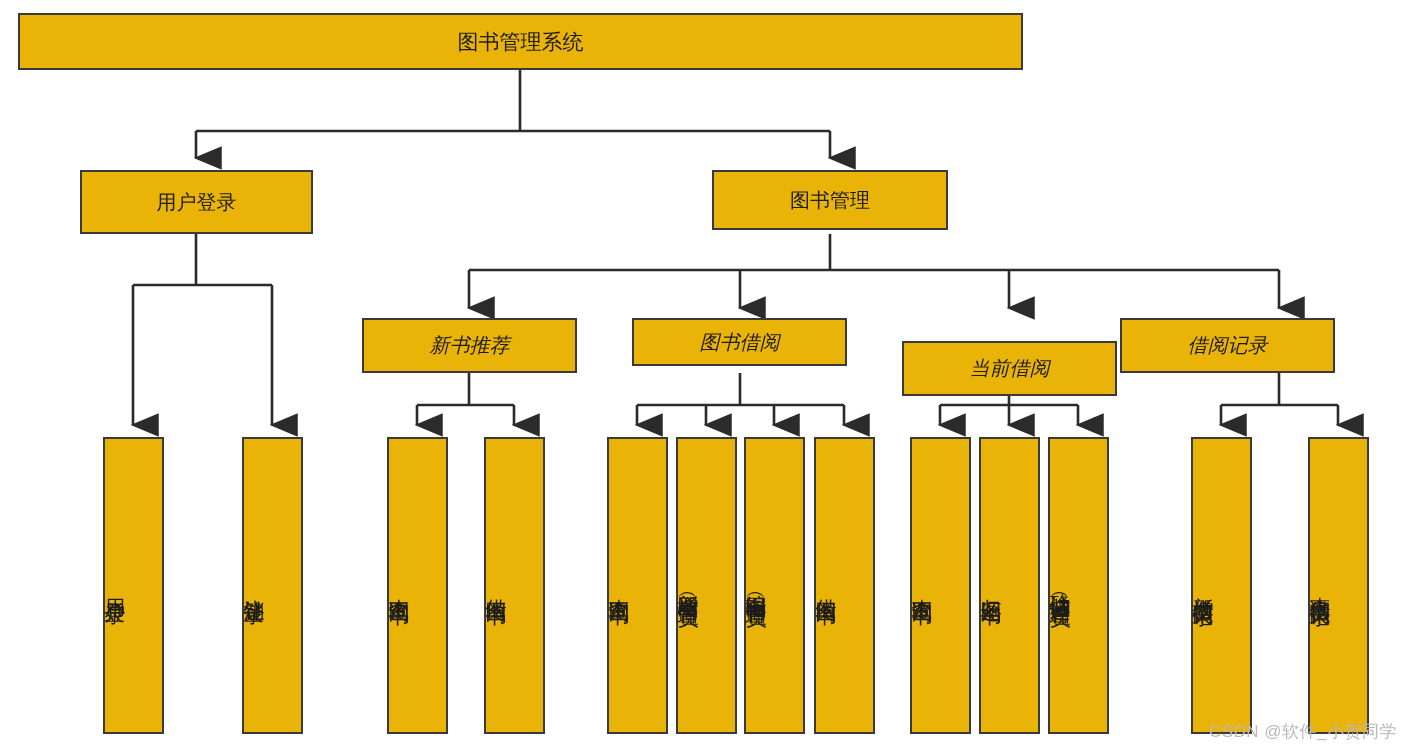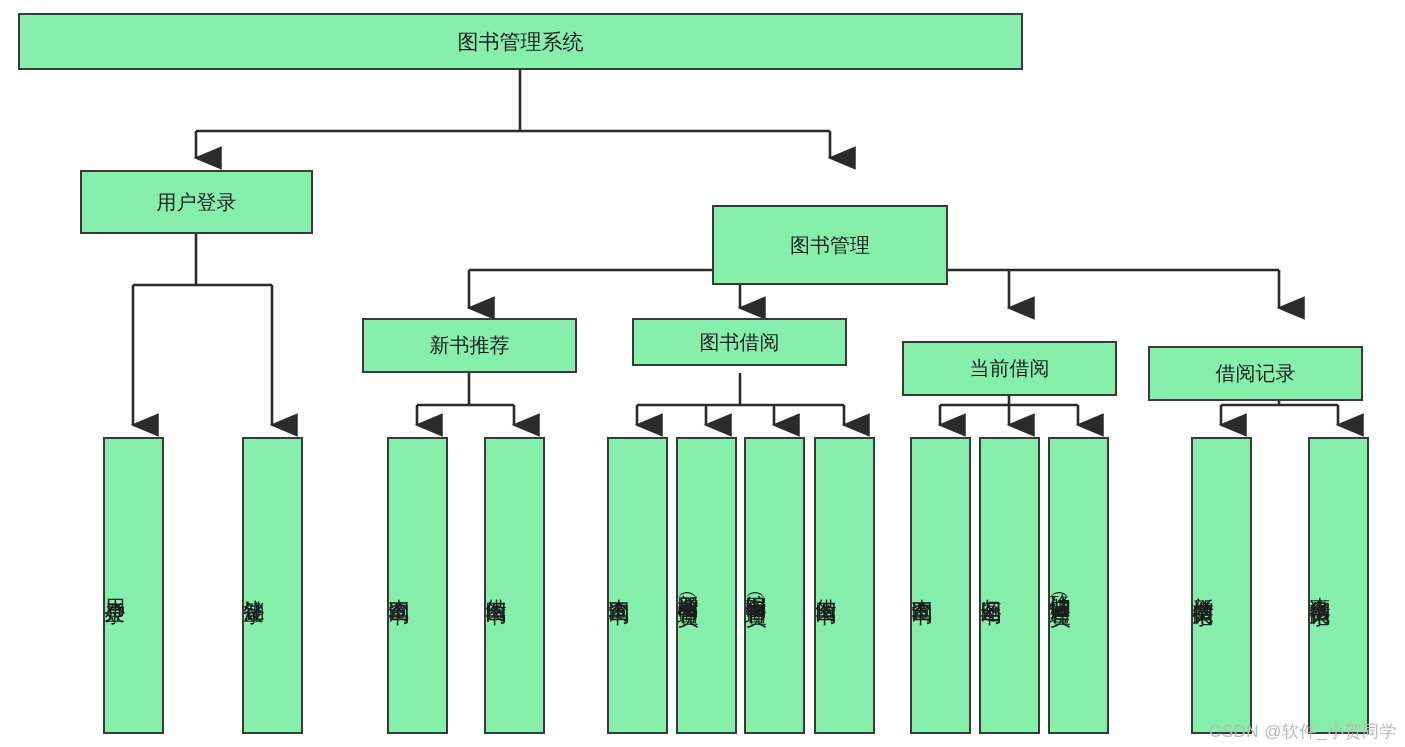--- a/index.html
+++ b/index.html
@@ -3,30 +3,30 @@
 <meta charset="utf-8">
 <style>
   html,body{margin:0;padding:0;background:#ffffff;}
   body{
     width:1405px;height:747px;
     font-family:"Liberation Sans","DejaVu Sans",sans-serif;
     overflow:hidden;position:relative;
   }
   #canvas{position:absolute;left:0;top:0;width:1405px;height:747px;}
 
-  .node{position:absolute;box-sizing:border-box;background:#86efac;border:2px solid #3a3a3a;}
+  .node{position:absolute;box-sizing:border-box;background:#eab308;border:2px solid #3a3a3a;}
   .node .lbl{
     position:absolute;left:0;top:0;width:100%;height:100%;
     display:flex;align-items:center;justify-content:center;
     color:#1c1c1c;white-space:nowrap;
   }
   .root{ }
   .root .lbl{font-size:21px;}
   .lvl2 .lbl{font-size:20px;}
-  .lvl3 .lbl{font-size:20px;}
+  .lvl3 .lbl{font-size:20px;font-style:italic;}
 
   
   .leaf .lbl{
     writing-mode:vertical-rl;
     text-orientation:upright;
     align-items:flex-end;
     justify-content:center;
     padding-bottom:10px;
     font-size:21px;
     letter-spacing:2px;
@@ -95,34 +95,34 @@
   </g>
 </svg>
 
 <div class="node root" style="left:18px;top:13px;width:1005px;height:57px;">
   <span class="lbl">图书管理系统</span>
 </div>
 
 <div class="node lvl2" style="left:80px;top:170px;width:233px;height:64px;">
   <span class="lbl">用户登录</span>
 </div>
-<div class="node lvl2" style="left:712px;top:170px;width:236px;height:80px;margin-top:35px;">
+<div class="node lvl2" style="left:712px;top:170px;width:236px;height:60px;">
   <span class="lbl">图书管理</span>
 </div>
 
 <div class="node lvl3" style="left:362px;top:318px;width:215px;height:55px;">
   <span class="lbl">新书推荐</span>
 </div>
 <div class="node lvl3" style="left:632px;top:318px;width:215px;height:48px;">
   <span class="lbl">图书借阅</span>
 </div>
 <div class="node lvl3" style="left:902px;top:318px;width:215px;height:55px;margin-top:23px;">
   <span class="lbl">当前借阅</span>
 </div>
-<div class="node lvl3" style="left:1148px;top:318px;width:215px;height:55px;margin-top:28px;">
+<div class="node lvl3" style="left:1120px;top:318px;width:215px;height:55px;">
   <span class="lbl">借阅记录</span>
 </div>
 
 <div class="node leaf" style="left:103px;top:437px;width:61px;height:297px;">
   <span class="lbl">用户登录</span>
 </div>
 <div class="node leaf" style="left:242px;top:437px;width:61px;height:297px;">
   <span class="lbl">注销登录</span>
 </div>
 

